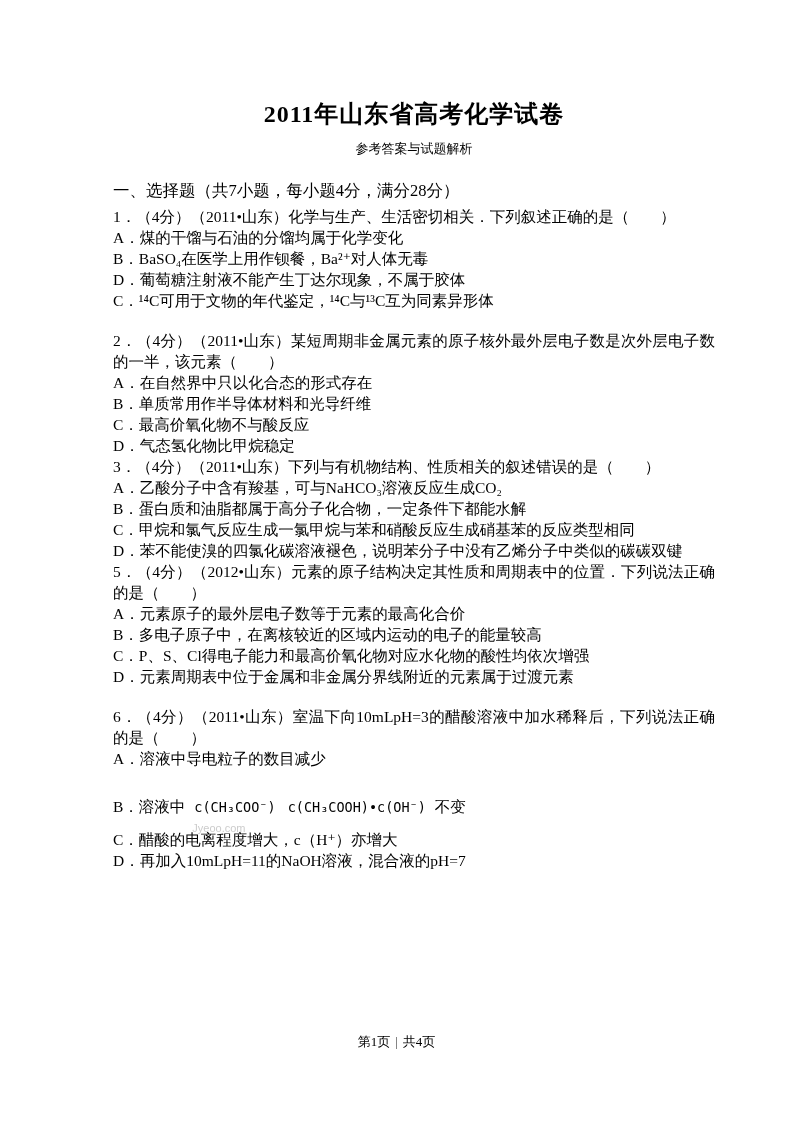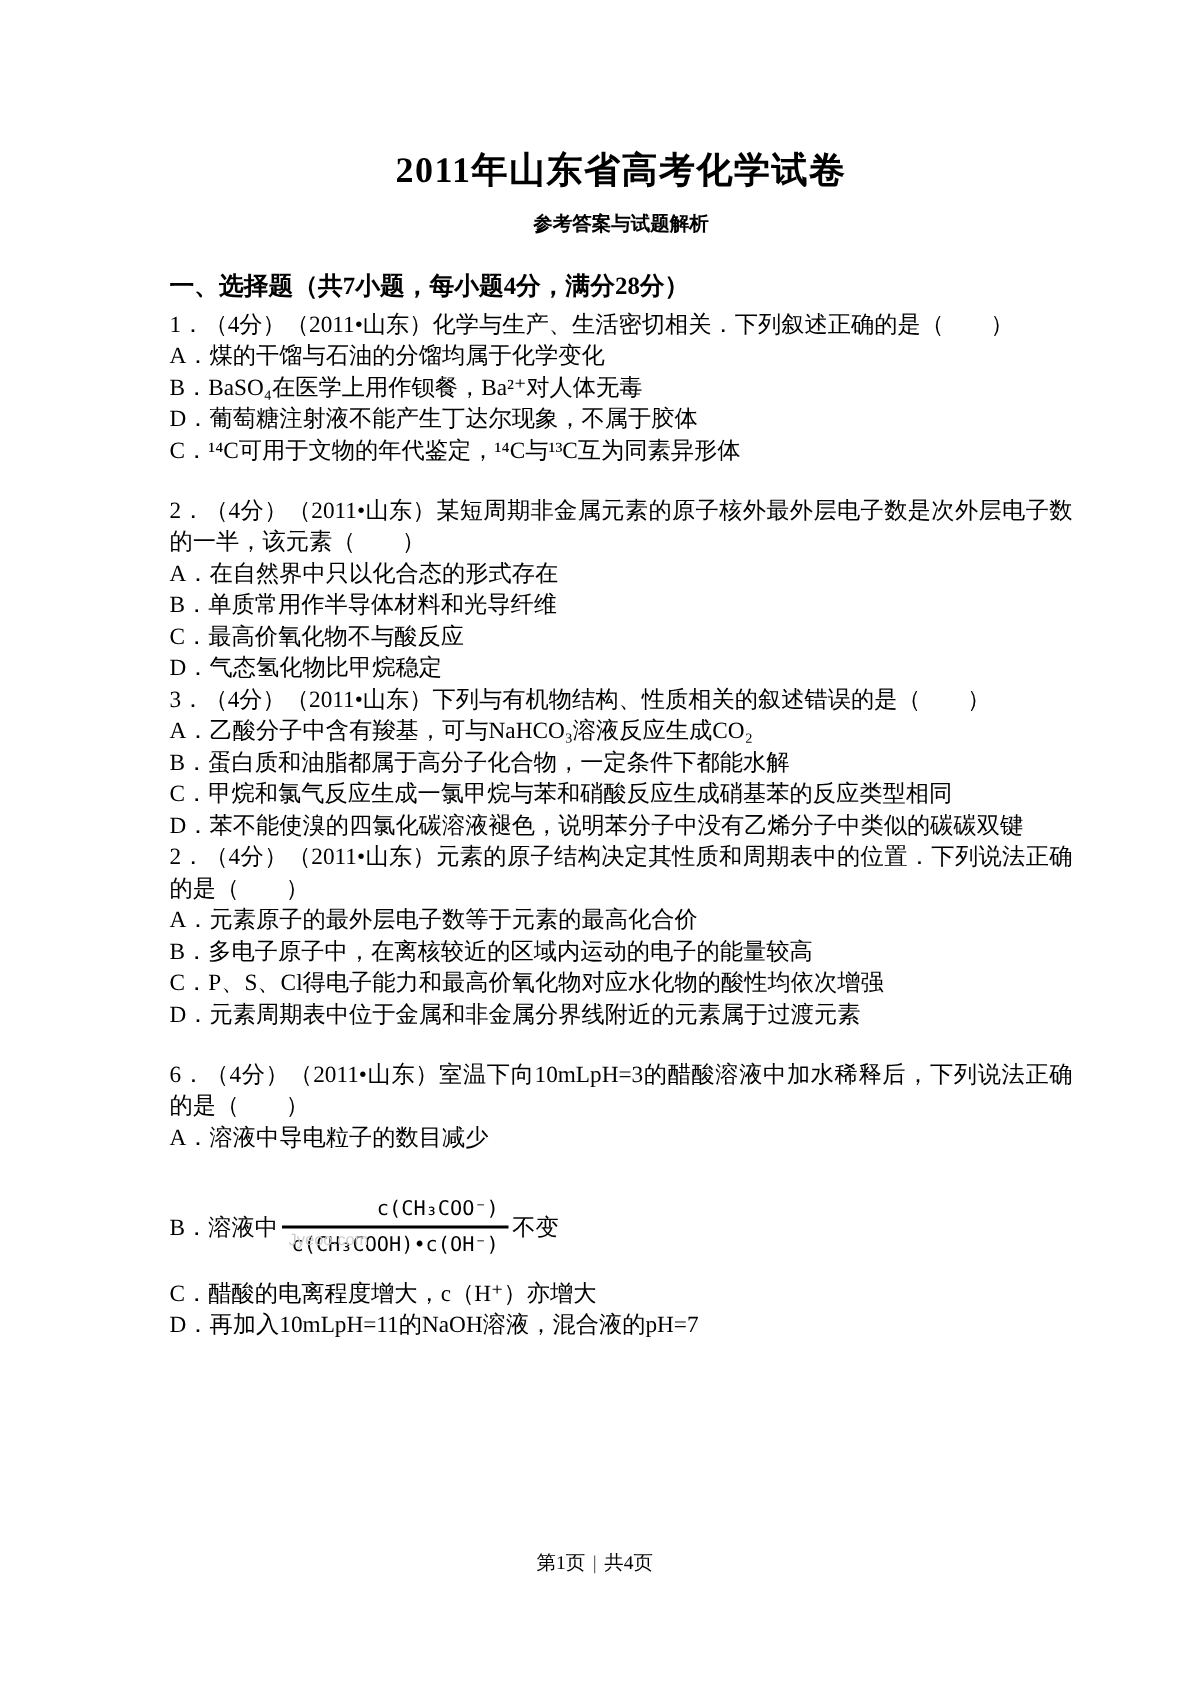--- a/index.html
+++ b/index.html
@@ -24,27 +24,27 @@
     font-size: 24px;
     line-height: 30px;
     font-weight: bold;
     margin: 0 0 12px 0;
     letter-spacing: 1px;
   }
   .doc-subtitle {
     text-align: center;
     font-size: 13px;
     line-height: 16px;
-    font-weight: bold;
+    font-weight: normal;
     margin: 0 0 23px 0;
   }
   .section-heading {
     font-size: 16.5px;
     line-height: 22px;
-    font-weight: bold;
+    font-weight: normal;
     margin: 0 0 4px 0;
   }
   .question p {
     margin: 0;
     font-size: 15.5px;
     line-height: 21px;
     text-align: justify;
   }
   .question.gap-after {
     margin-bottom: 19px;
@@ -52,22 +52,22 @@
   .frac-row {
     display: flex;
     align-items: center;
     margin: 27px 0 12px 0;
     font-size: 15.5px;
     line-height: 21px;
   }
   .fraction {
     position: relative;
     display: inline-flex;
-    flex-direction: column;
-    align-items: flex-end;
+    flex-direction: row;
+    align-items: flex-start;
     margin: 0 3px;
     font-family: "DejaVu Sans Mono", monospace;
     font-size: 13.5px;
     line-height: 20px;
   }
   .numerator, .denominator {
     padding: 0 6px;
     white-space: nowrap;
   }
   .frac-bar {
@@ -127,21 +127,21 @@
   <div class="question">
     <p>3．（4分）（2011•山东）下列与有机物结构、性质相关的叙述错误的是（　　）</p>
     <p>A．乙酸分子中含有羧基，可与NaHCO₃溶液反应生成CO₂</p>
     <p>B．蛋白质和油脂都属于高分子化合物，一定条件下都能水解</p>
     <p>C．甲烷和氯气反应生成一氯甲烷与苯和硝酸反应生成硝基苯的反应类型相同</p>
     <p>D．苯不能使溴的四氯化碳溶液褪色，说明苯分子中没有乙烯分子中类似的碳碳双键</p>
   </div>
 
 
   <div class="question gap-after">
-    <p>2．（4分）（2011•山东）元素的原子结构决定其性质和周期表中的位置．下列说法正确的是（　　）</p>
+    <p>5．（4分）（2012•山东）元素的原子结构决定其性质和周期表中的位置．下列说法正确的是（　　）</p>
     <p>A．元素原子的最外层电子数等于元素的最高化合价</p>
     <p>B．多电子原子中，在离核较近的区域内运动的电子的能量较高</p>
     <p>C．P、S、Cl得电子能力和最高价氧化物对应水化物的酸性均依次增强</p>
     <p>D．元素周期表中位于金属和非金属分界线附近的元素属于过渡元素</p>
   </div>
 
   <div class="question">
     <p>6．（4分）（2011•山东）室温下向10mLpH=3的醋酸溶液中加水稀释后，下列说法正确的是（　　）</p>
     <p>A．溶液中导电粒子的数目减少</p>
     <div class="frac-row">

